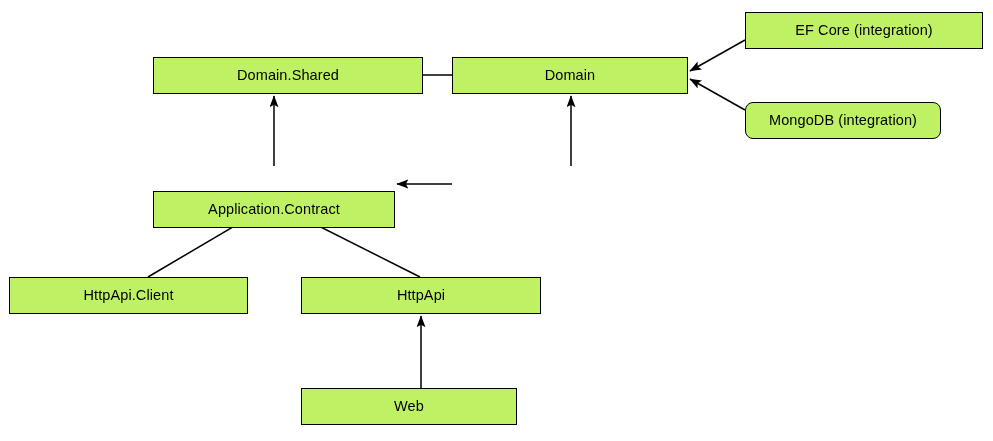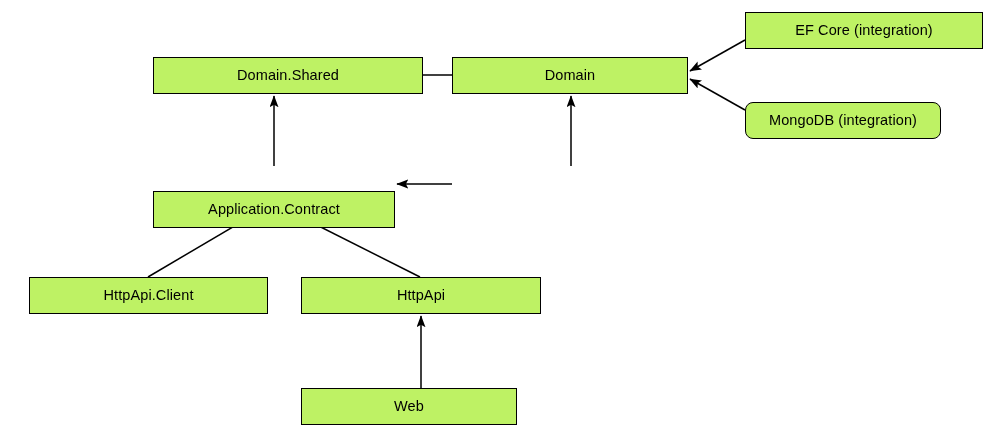--- a/index.html
+++ b/index.html
@@ -81,21 +81,21 @@
 
   <div class="node" style="left: 745px; top: 102px; width: 196px; height: 37px; border-radius: 8px;">
     <span class="node-label">MongoDB (integration)</span>
   </div>
 
   <div class="node" style="left: 153px; top: 166px; width: 242px; height: 37px; margin-top: 25px;">
     <span class="node-label">Application.Contract</span>
   </div>
 
 
-  <div class="node" style="left: 9px; top: 277px; width: 239px; height: 37px; margin-left: 20px;">
+  <div class="node" style="left: 9px; top: 277px; width: 239px; height: 37px;">
     <span class="node-label">HttpApi.Client</span>
   </div>
 
   <div class="node" style="left: 301px; top: 277px; width: 240px; height: 37px;">
     <span class="node-label">HttpApi</span>
   </div>
 
   <div class="node" style="left: 301px; top: 388px; width: 216px; height: 37px;">
     <span class="node-label">Web</span>
   </div>

